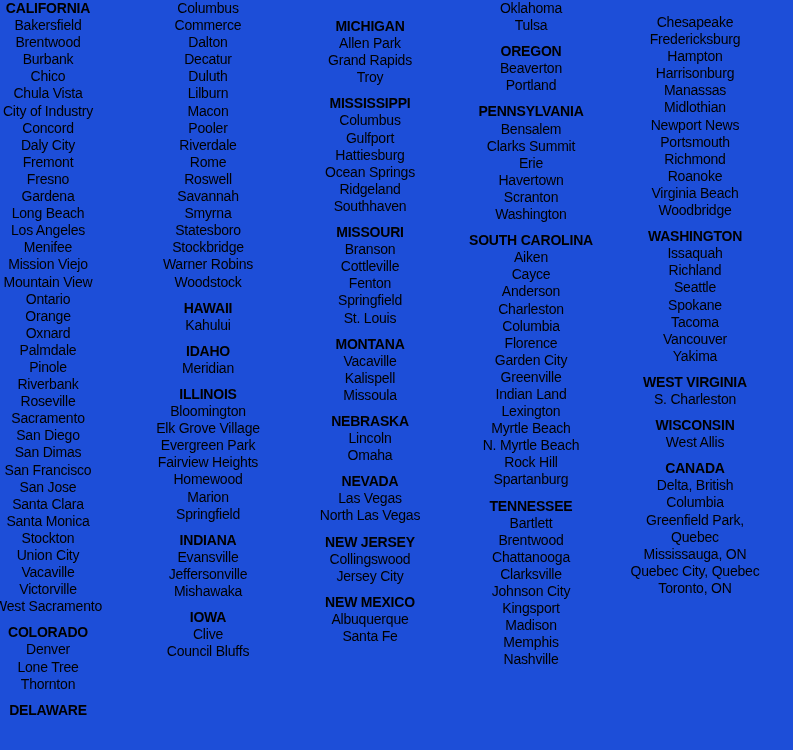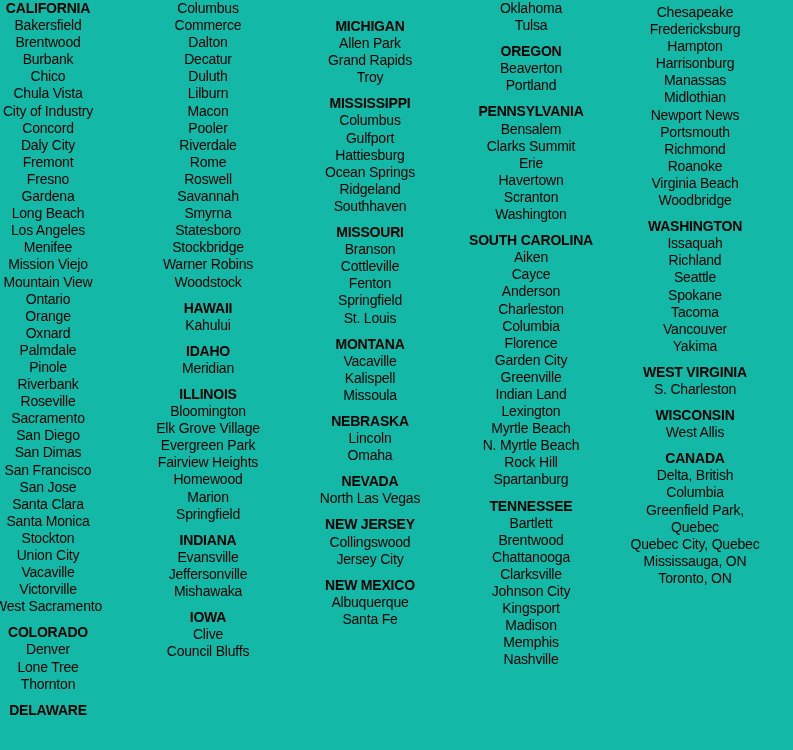--- a/index.html
+++ b/index.html
@@ -5,21 +5,21 @@
   html, body {
     margin: 0;
     padding: 0;
     background: #ffffff;
   }
   .canvas {
     position: relative;
     width: 793px;
     height: 750px;
     overflow: hidden;
-    background: #14b8a6;
+    background: #1d4ed8;
     font-family: "Liberation Sans", "DejaVu Sans", sans-serif;
     color: #000000;
   }
   .col {
     position: absolute;
     top: 0;
     width: 170px;
     text-align: center;
   }
   .block {
@@ -173,20 +173,21 @@
         <div class="line">Kalispell</div>
         <div class="line">Missoula</div>
       </div>
       <div class="block">
         <div class="line hdr">NEBRASKA</div>
         <div class="line">Lincoln</div>
         <div class="line">Omaha</div>
       </div>
       <div class="block">
         <div class="line hdr">NEVADA</div>
+        <div class="line">Las Vegas</div>
         <div class="line">North Las Vegas</div>
       </div>
       <div class="block">
         <div class="line hdr">NEW JERSEY</div>
         <div class="line">Collingswood</div>
         <div class="line">Jersey City</div>
       </div>
       <div class="block">
         <div class="line hdr">NEW MEXICO</div>
         <div class="line">Albuquerque</div>
@@ -235,21 +236,21 @@
         <div class="line">Brentwood</div>
         <div class="line">Chattanooga</div>
         <div class="line">Clarksville</div>
         <div class="line">Johnson City</div>
         <div class="line">Kingsport</div>
         <div class="line">Madison</div>
         <div class="line">Memphis</div>
         <div class="line">Nashville</div>
       </div>
     </div>
-    <div class="col" style="left: 610px; top: 4px; text-align: center;">
+    <div class="col" style="left: 610px; top: 14px; text-align: center;">
       <div class="block">
         <div class="line">Chesapeake</div>
         <div class="line">Fredericksburg</div>
         <div class="line">Hampton</div>
         <div class="line">Harrisonburg</div>
         <div class="line">Manassas</div>
         <div class="line">Midlothian</div>
         <div class="line">Newport News</div>
         <div class="line">Portsmouth</div>
         <div class="line">Richmond</div>
@@ -274,18 +275,18 @@
       <div class="block">
         <div class="line hdr">WISCONSIN</div>
         <div class="line">West Allis</div>
       </div>
       <div class="block">
         <div class="line hdr">CANADA</div>
         <div class="line">Delta, British</div>
         <div class="line">Columbia</div>
         <div class="line">Greenfield Park,</div>
         <div class="line">Quebec</div>
+        <div class="line">Mississauga, ON</div>
         <div class="line">Quebec City, Quebec</div>
-        <div class="line">Mississauga, ON</div>
         <div class="line">Toronto, ON</div>
       </div>
     </div>
   </div>
 
 </body></html>

